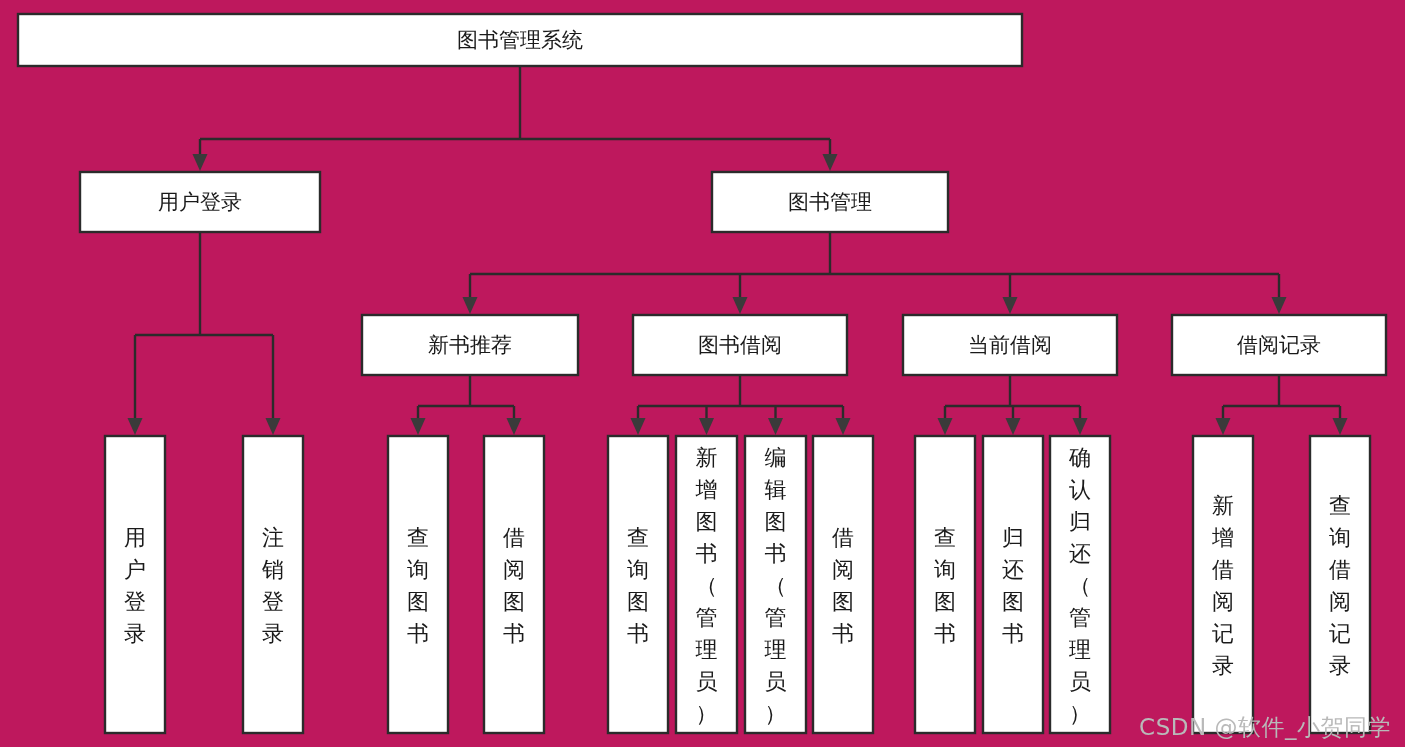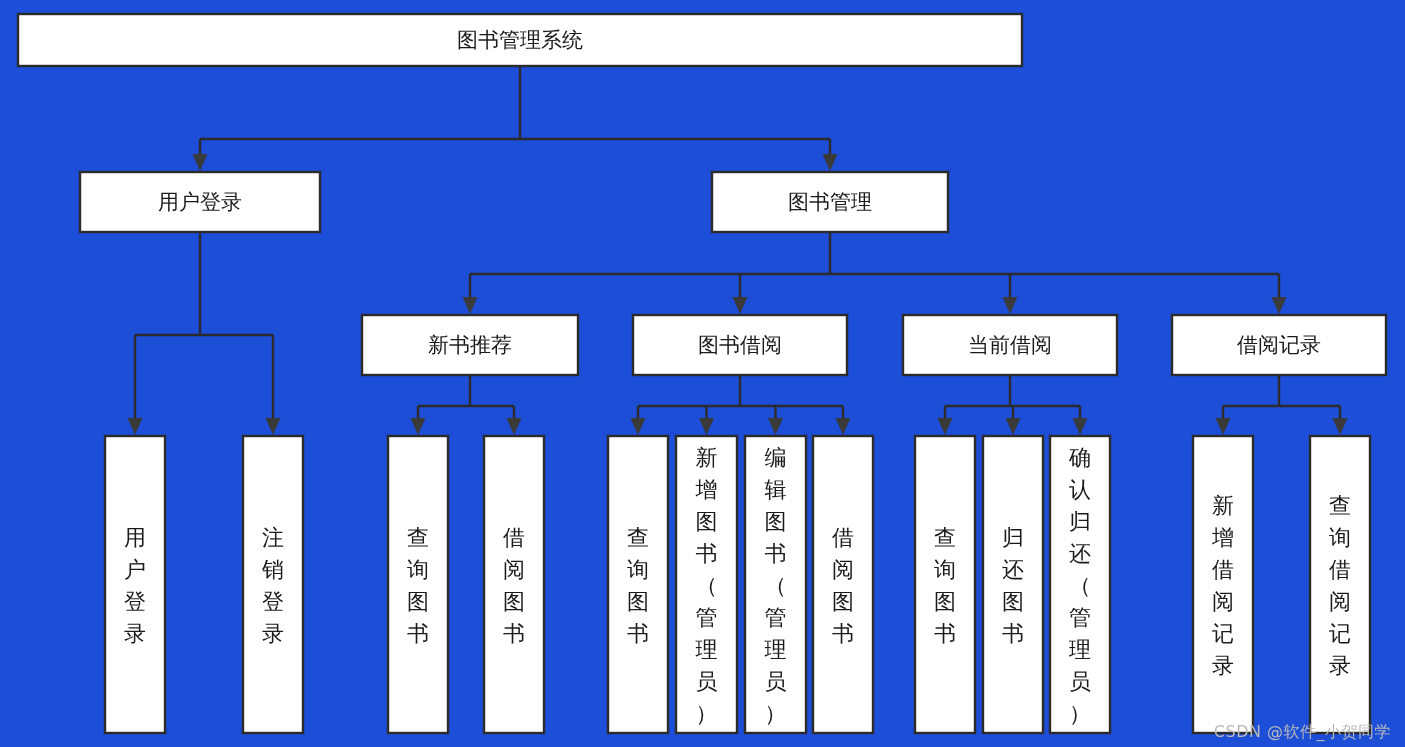--- a/index.html
+++ b/index.html
@@ -11,21 +11,21 @@
   body {
     width: 1405px;
     height: 747px;
     overflow: hidden;
     font-family: "DejaVu Sans", "Liberation Sans", sans-serif;
   }
   #diagram-root {
     position: relative;
     width: 1405px;
     height: 747px;
-    background: #1d4ed8;
+    background: #be185d;
   }
   svg#diagram-svg {
     position: absolute;
     left: 0;
     top: 0;
     width: 1405px;
     height: 747px;
     display: block;
   }
   .node-box {
@@ -54,21 +54,21 @@
     font-family: "DejaVu Sans", "Liberation Sans", sans-serif;
     font-size: 22px;
     fill: #1a1a1a;
     text-anchor: middle;
   }
   .watermark-text {
     position: absolute;
     right: 14px;
     bottom: 4px;
     font-family: "DejaVu Sans", "Liberation Sans", sans-serif;
-    font-size: 16px;
+    font-size: 23px;
     color: #b9b9b9;
     white-space: nowrap;
     letter-spacing: 0.5px;
     user-select: none;
   }
 </style>
 </head>
 <body>
 
 <div id="diagram-root">

